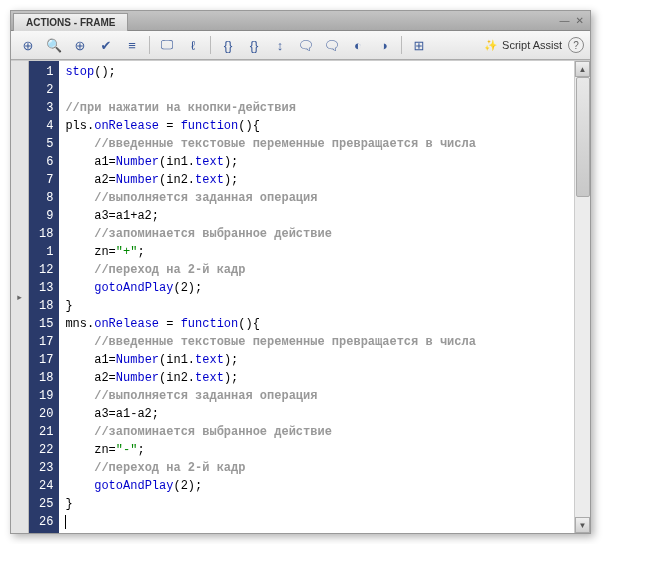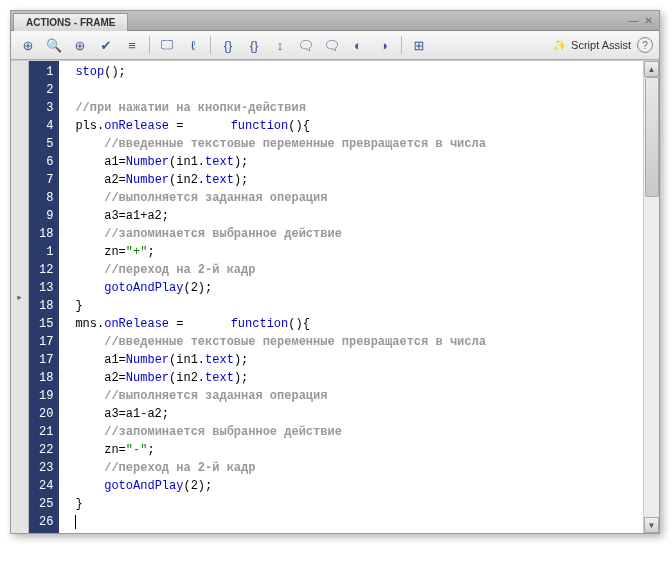--- a/index.html
+++ b/index.html
@@ -3,21 +3,21 @@
 <meta charset="utf-8">
 <style>
   * { box-sizing: border-box; margin: 0; padding: 0; }
   body {
     font-family: Tahoma, Geneva, sans-serif;
     font-size: 11px;
     background: #fff;
     padding: 10px;
   }
   .panel {
-    width: 650px;
+    width: 581px;
     background: #7dd3fc;
     border: 1px solid #999;
     box-shadow: 3px 3px 8px rgba(0,0,0,0.3);
   }
   .titlebar {
     display: flex;
     align-items: center;
     background: linear-gradient(#c4c4c4, #aaa);
     border-bottom: 1px solid #888;
     height: 20px;
@@ -112,26 +112,26 @@
   .gutter {
     background: #2a3a6a;
     color: #fff;
     text-align: right;
     padding: 2px 6px 2px 10px;
     user-select: none;
   }
   .gutter div { height: 18px; }
   .code {
     flex: 1;
-    padding: 2px 16px;
+    padding: 2px 6px;
     white-space: pre;
     color: #000;
   }
   .code .line { height: 18px; }
-  .kw { color: #0000cc; margin-left: 40px; }
+  .kw { color: #0000cc; }
   .fn { color: #0000cc; }
   .str { color: #008800; }
   .cm { color: #999999; font-weight: bold; }
   .id { color: #000; }
   .cursor {
     display: inline-block;
     width: 1px; height: 14px;
     background: #000;
     vertical-align: middle;
   }

